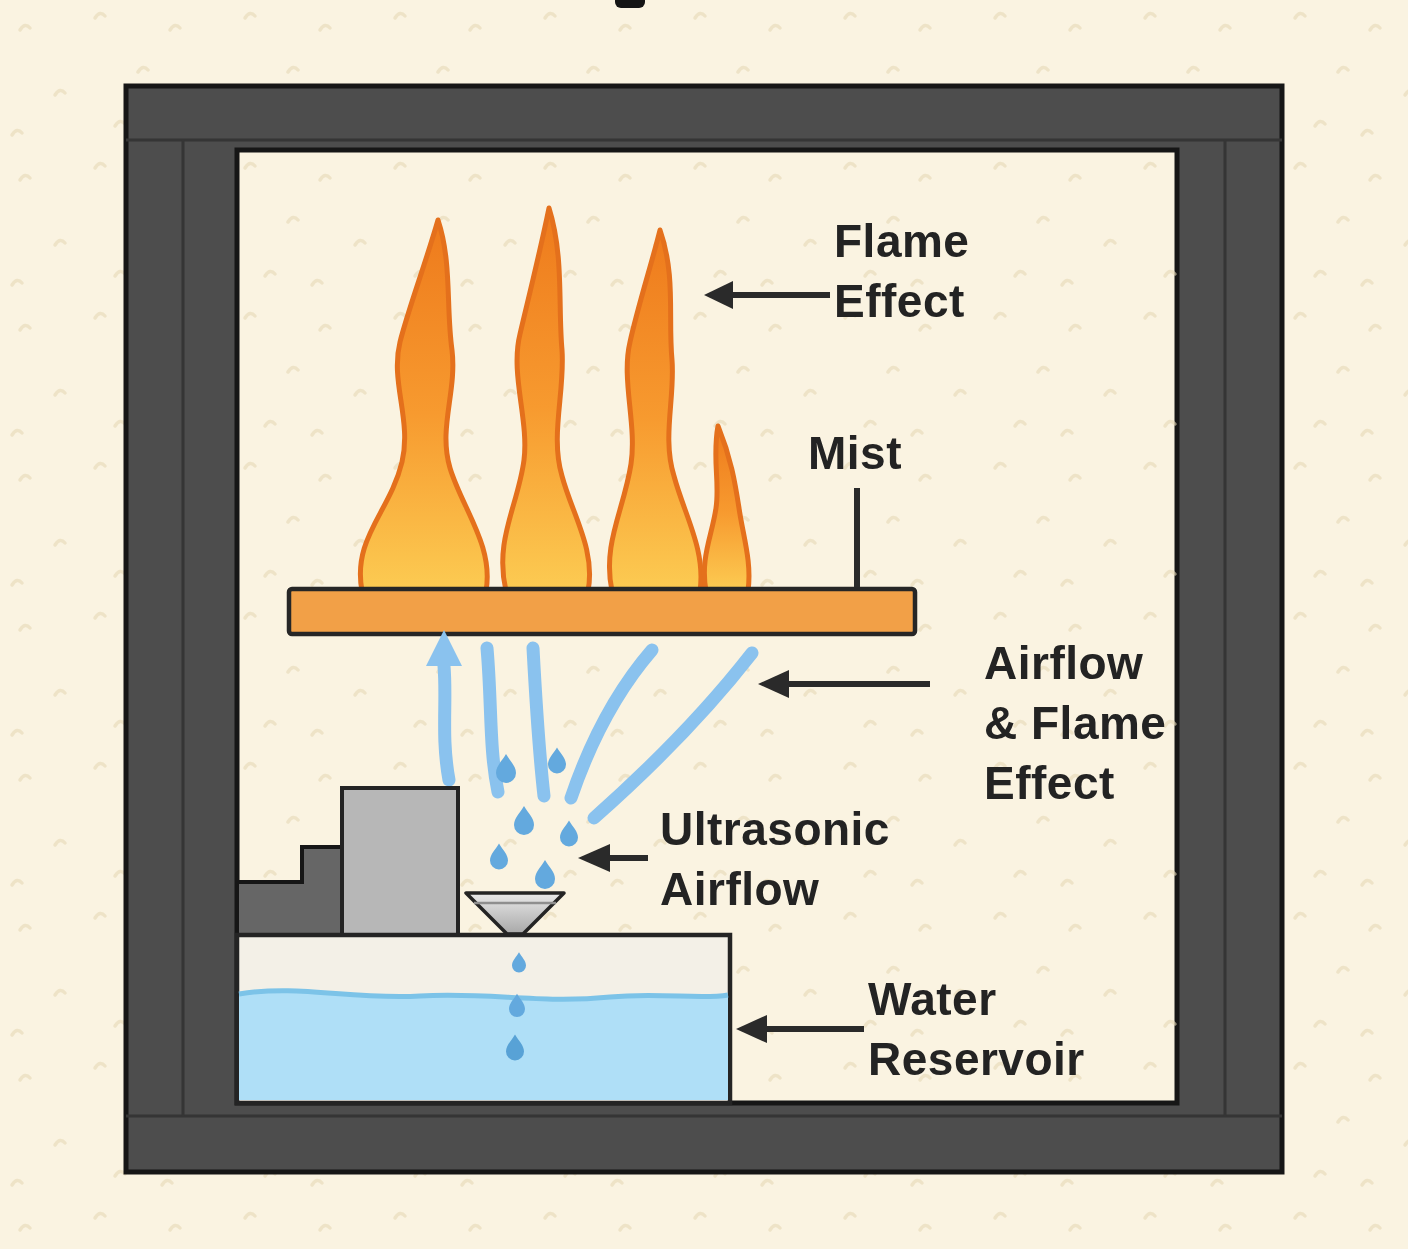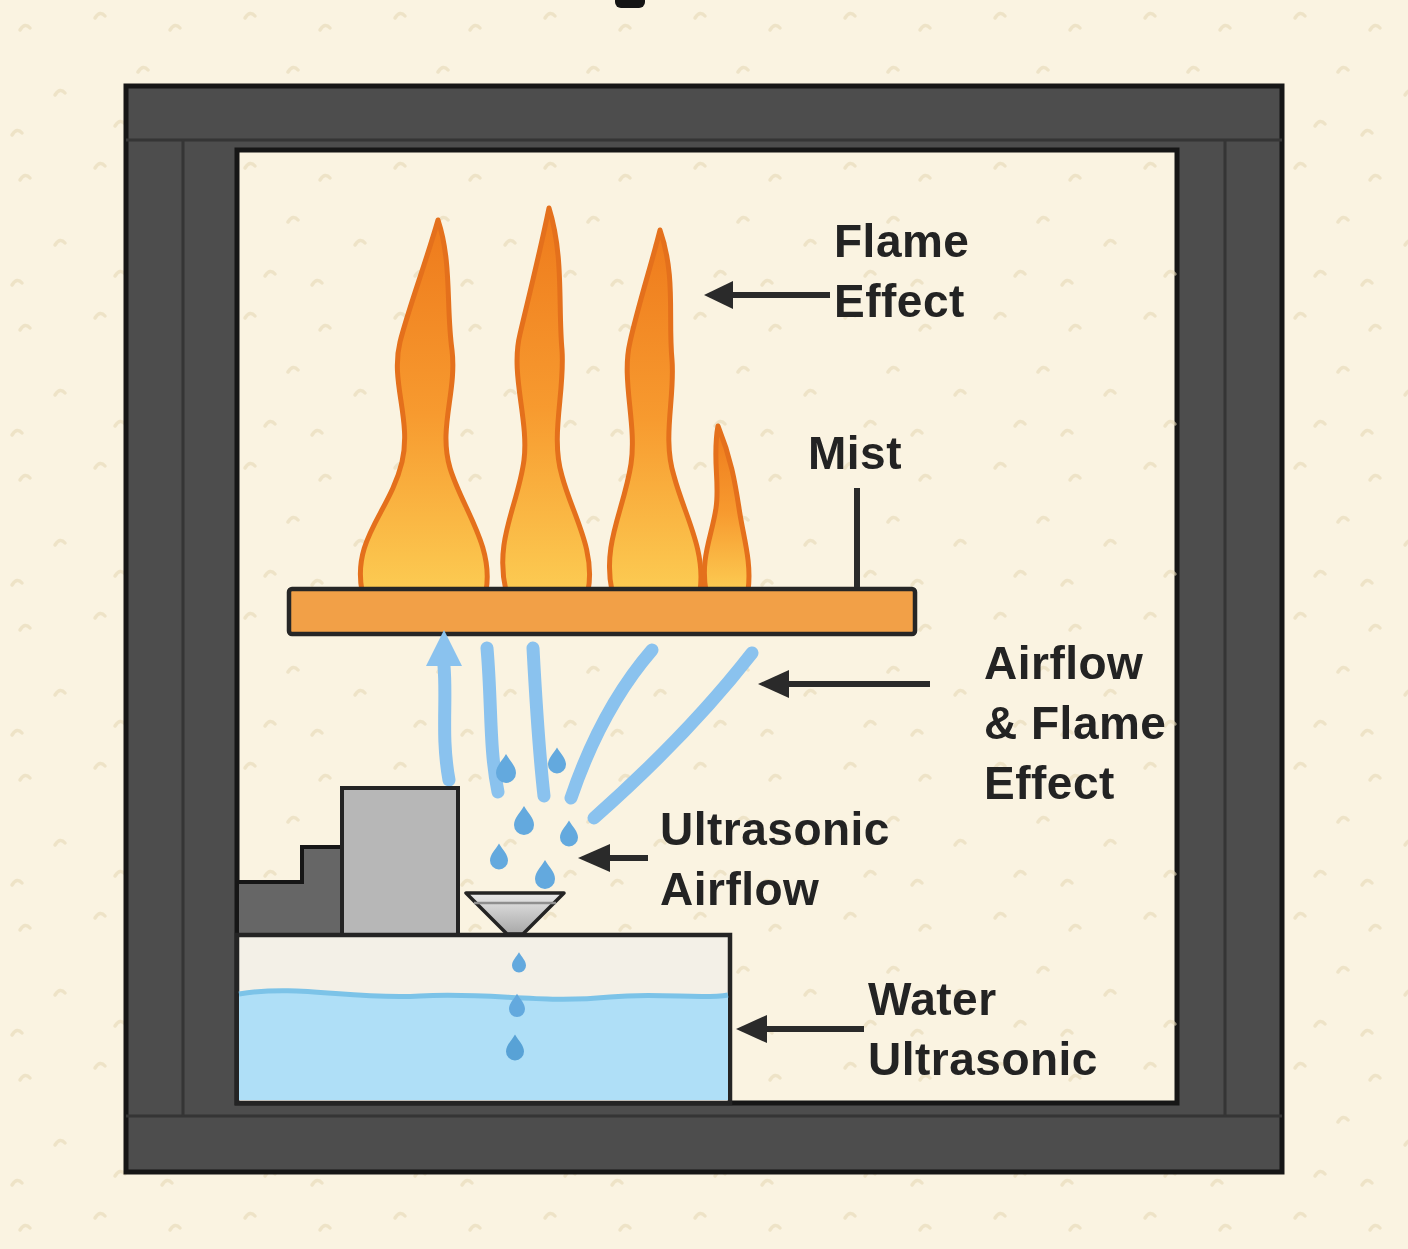--- a/index.html
+++ b/index.html
@@ -148,16 +148,16 @@
   <div>
     <div class="label label-flame">Flame
 Effect</div>
     <div class="label label-mist">Mist</div>
     <div class="label label-airflow">Airflow
 &amp; Flame
 Effect</div>
     <div class="label label-atomizer">Ultrasonic
 Airflow</div>
     <div class="label label-reservoir">Water
-Ultrasonic</div>
+Reservoir</div>
   </div>
 
 </div>
 
 </body></html>

